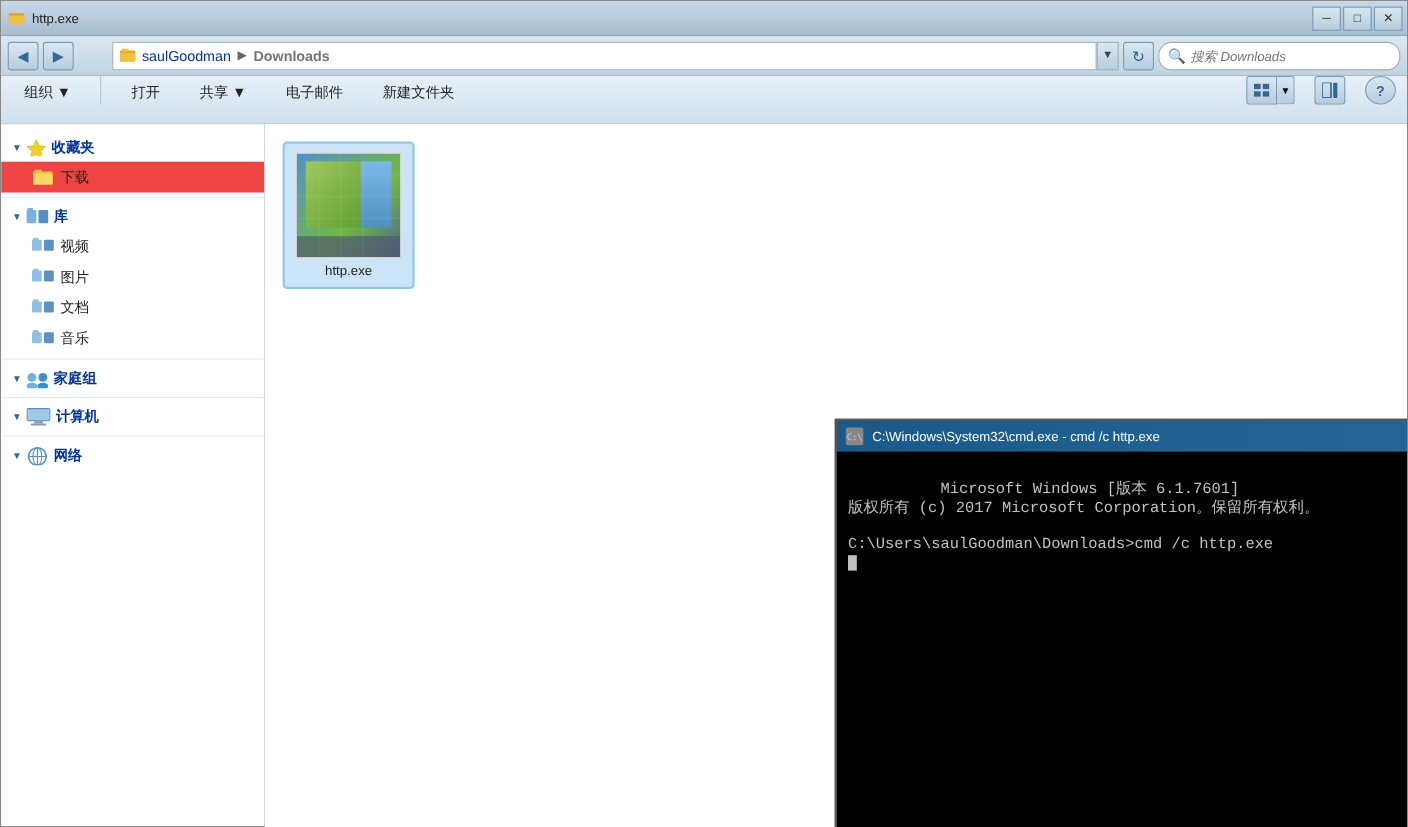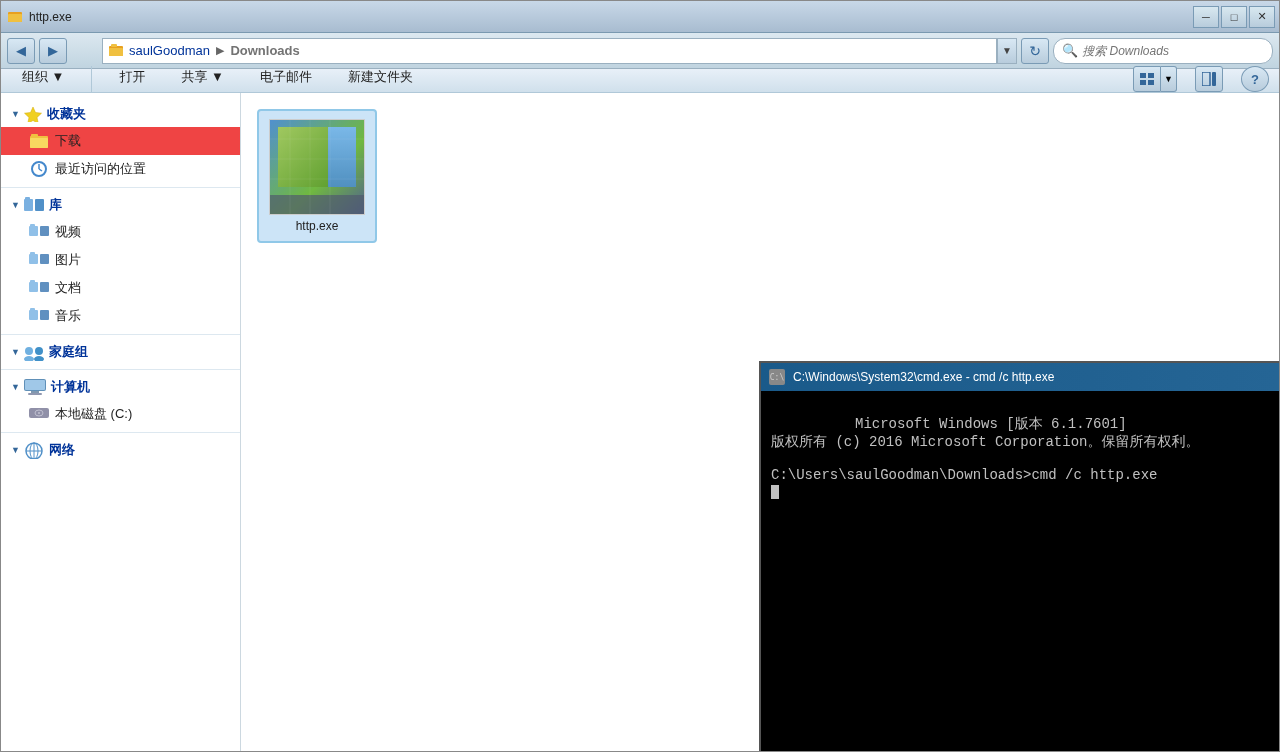--- a/index.html
+++ b/index.html
@@ -114,25 +114,25 @@
       gap: 4px;
     }
     .search-wrap input {
       border: none; outline: none;
       font-size: 12px; color: #888;
       flex: 1; background: transparent;
     }
 
     
     .toolbar {
-      height: 24px;
+      height: 44px;
       background: linear-gradient(to bottom, #e8f0f8, #d0e0ec);
       border-bottom: 1px solid #b0c8d8;
       display: flex;
-      align-items: flex-end;
+      align-items: flex-start;
       padding: 0 10px;
       gap: 14px;
     }
     .toolbar-btn {
       height: 30px;
       padding: 0 10px;
       background: transparent;
       border: 1px solid transparent;
       border-radius: 3px;
       font-size: 13px;
@@ -434,30 +434,20 @@
         <div class="sidebar-item active">
           <div class="item-icon">
             <svg width="18" height="14" viewBox="0 0 18 14">
                 <rect x="0" y="2" width="18" height="12" rx="1" fill="#f0c040"></rect>
                 <rect x="0" y="4" width="18" height="10" rx="1" fill="#f8d860"></rect>
                 <rect x="1" y="0" width="7" height="3" rx="1" fill="#f0c040"></rect>
               </svg>
           </div>
           <span>下载</span>
         </div>
-        <div class="sidebar-item">
-          <div class="item-icon">
-            <svg width="18" height="18" viewBox="0 0 18 18">
-                <circle cx="9" cy="9" r="7" fill="none" stroke="#4488cc" stroke-width="2"></circle>
-                <line x1="9" y1="9" x2="9" y2="4" stroke="#4488cc" stroke-width="1.5"></line>
-                <line x1="9" y1="9" x2="12" y2="11" stroke="#4488cc" stroke-width="1.5"></line>
-              </svg>
-          </div>
-          <span>最近访问的位置</span>
-        </div>
       </div>
 
       <div class="sidebar-divider"></div>
 
       <div class="sidebar-section">
         <div class="sidebar-section-header">
           <span class="arrow">▼</span>
           <svg width="20" height="16" viewBox="0 0 20 16" style="margin-right:5px;flex-shrink:0;">
             <rect x="0" y="2" width="9" height="12" rx="1" fill="#7ab0e0"></rect>
             <rect x="11" y="2" width="9" height="12" rx="1" fill="#5090c8"></rect>
@@ -528,30 +518,20 @@
         <div class="sidebar-section-header">
           <span class="arrow">▼</span>
           <svg width="22" height="16" viewBox="0 0 22 16" style="margin-right:5px;flex-shrink:0;">
             <rect x="0" y="0" width="22" height="12" rx="2" fill="#6090b8"></rect>
             <rect x="1" y="1" width="20" height="10" rx="1" fill="#a0c8e8"></rect>
             <rect x="7" y="12" width="8" height="2" fill="#8098b0"></rect>
             <rect x="4" y="14" width="14" height="2" rx="1" fill="#9098b0"></rect>
           </svg>
           <span>计算机</span>
         </div>
-        <div class="sidebar-item">
-          <div class="item-icon">
-            <svg width="20" height="16" viewBox="0 0 20 16">
-                <rect x="0" y="2" width="20" height="10" rx="2" fill="#9090a8"></rect>
-                <ellipse cx="10" cy="7" rx="4" ry="3" fill="none" stroke="#c0c0d0" stroke-width="1"></ellipse>
-                <circle cx="10" cy="7" r="1" fill="#c0c0d0"></circle>
-              </svg>
-          </div>
-          <span>本地磁盘 (C:)</span>
-        </div>
       </div>
 
       <div class="sidebar-divider"></div>
 
       <div class="sidebar-section">
         <div class="sidebar-section-header">
           <span class="arrow">▼</span>
           <svg width="20" height="18" viewBox="0 0 20 18" style="margin-right:5px;flex-shrink:0;">
             <circle cx="10" cy="10" r="8" fill="none" stroke="#5090c8" stroke-width="1.5"></circle>
             <line x1="10" y1="2" x2="10" y2="18" stroke="#5090c8" stroke-width="1"></line>
@@ -591,21 +571,21 @@
       
       <div class="cmd-window">
         <div class="cmd-title-bar">
           <div class="cmd-icon">
             <span style="color:#ccc;font-size:8px;font-family:monospace;">C:\</span>
           </div>
           <span class="cmd-title-text">C:\Windows\System32\cmd.exe - cmd  /c http.exe</span>
         </div>
         <div class="cmd-content">
           <span>Microsoft Windows [版本 6.1.7601]</span>
-<span>版权所有 (c) 2016 Microsoft Corporation。保留所有权利。</span>
+<span>版权所有 (c) 2017 Microsoft Corporation。保留所有权利。</span>
 <span></span>
 <span>C:\Users\saulGoodman\Downloads&gt;cmd /c http.exe</span>
 <span class="cmd-cursor"></span>
         </div>
       </div>
 
     </div>
   </div>
 </div>
 

